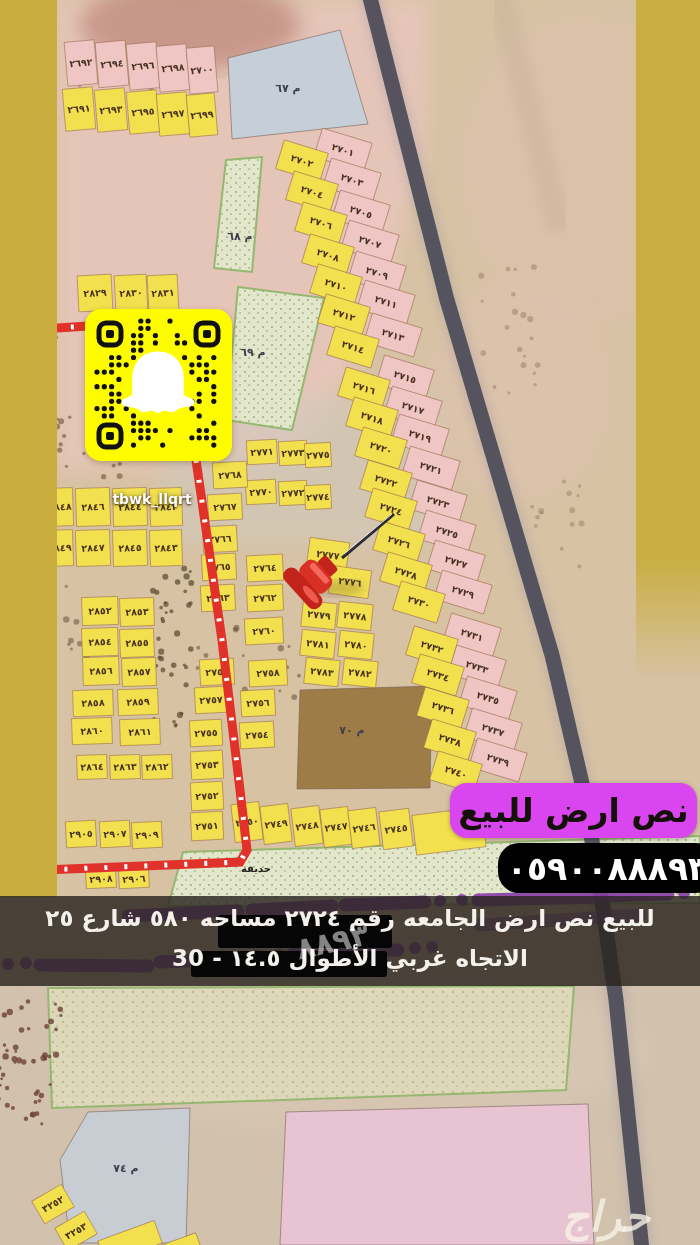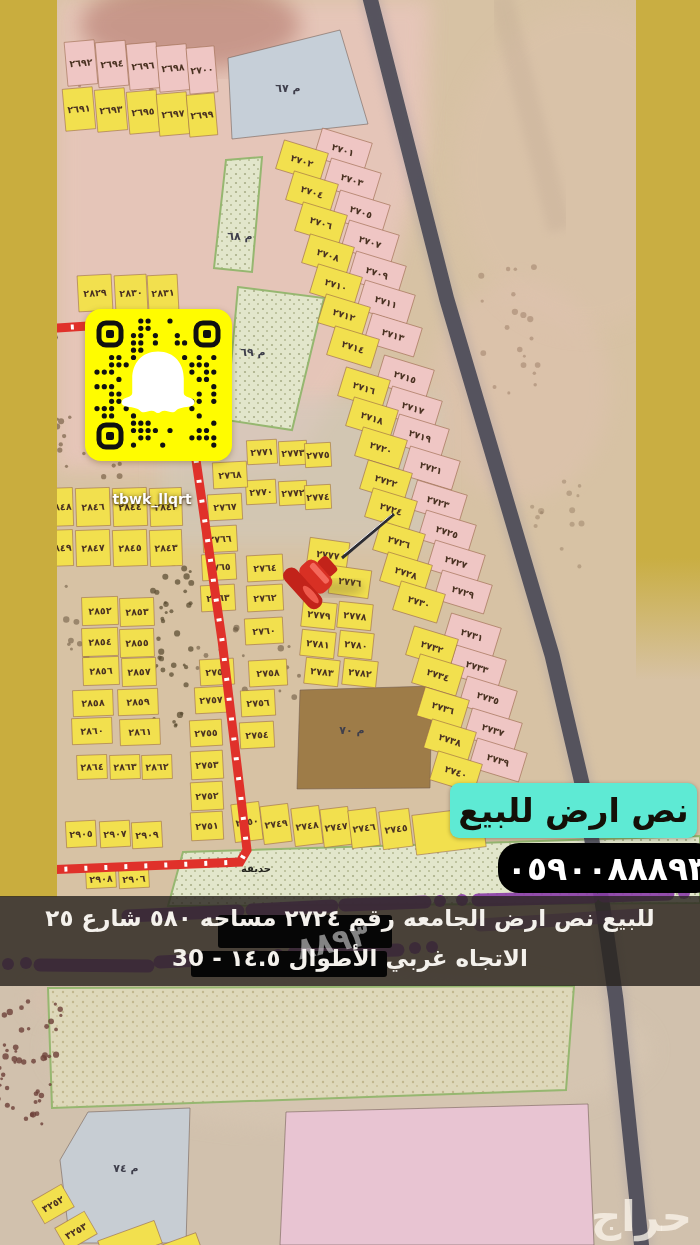--- a/index.html
+++ b/index.html
@@ -3,21 +3,21 @@
 <meta charset="utf-8">
 <style>
   html,body{margin:0;padding:0;background:#888;}
   #stage{position:relative;width:700px;height:1245px;overflow:hidden;
          font-family:"DejaVu Sans",sans-serif;background:#d7c2a4;}
   #map-svg{position:absolute;left:0;top:0;}
   .overlay{position:absolute;box-sizing:border-box;}
   .qr-box{background:#fffc00;border-radius:16px;box-shadow:0 2px 6px rgba(90,70,0,.35);}
   .qr-cap{color:#fff;font-weight:700;text-align:center;
           text-shadow:0 1px 2px rgba(60,40,10,.9),0 0 4px rgba(60,40,10,.6);}
-  .banner-sale{background:#5eead4;border-radius:9px;display:flex;align-items:center;justify-content:center;
+  .banner-sale{background:#d946ef;border-radius:17px;display:flex;align-items:center;justify-content:center;
                color:#141008;font-weight:700;font-size:33px;direction:rtl;box-shadow:0 1px 4px rgba(0,0,0,.3);}
   .banner-phone{background:#000;border-radius:11px;display:flex;align-items:center;justify-content:center;
                 color:#fff;font-weight:700;font-size:33px;letter-spacing:2px;}
   .banner-desc{background:rgba(42,36,32,.82);color:#f4f1ec;direction:rtl;text-align:center;
                font-weight:700;font-size:23px;}
   .desc-line{position:absolute;left:0;width:100%;}
   .censor{position:absolute;background:#060606;border-radius:3px;}
   .ghost-digits{position:absolute;color:rgba(255,255,255,.5);font-weight:700;font-size:30px;
                 transform:rotate(-12deg);}
   .watermark{position:absolute;color:rgba(250,243,233,.78);font-weight:700;font-size:42px;
@@ -1002,14 +1002,14 @@
   <div class="overlay banner-phone" style="left:498px;top:843px;width:219px;height:50px;border-radius:21px;">٠٥٩٠٠٨٨٨٩٣</div>
 
   <div class="overlay banner-desc" style="left:0;top:896px;width:700px;height:90px;">
     <div class="censor" style="left:218px;top:19px;width:174px;height:33px;"></div>
     <div class="censor" style="left:191px;top:55px;width:196px;height:26px;"></div>
     <div class="desc-line" style="top:9px;">للبيع نص ارض الجامعه رقم ٢٧٢٤ مساحه ٥٨٠ شارع ٢٥</div>
     <div class="desc-line" style="top:49px;">الاتجاه غربي الأطوال ١٤.٥ - 30</div>
     <div class="ghost-digits" style="left:296px;top:28px;">٨٨٩٣</div>
   </div>
 
-  <div class="watermark" style="left:520px;top:1192px;width:172px;">حراج</div>
+  <div class="watermark" style="left:520px;top:1192px;width:172px;text-align:center;font-style:italic;">حراج</div>
 </div>
 
 </body></html>

